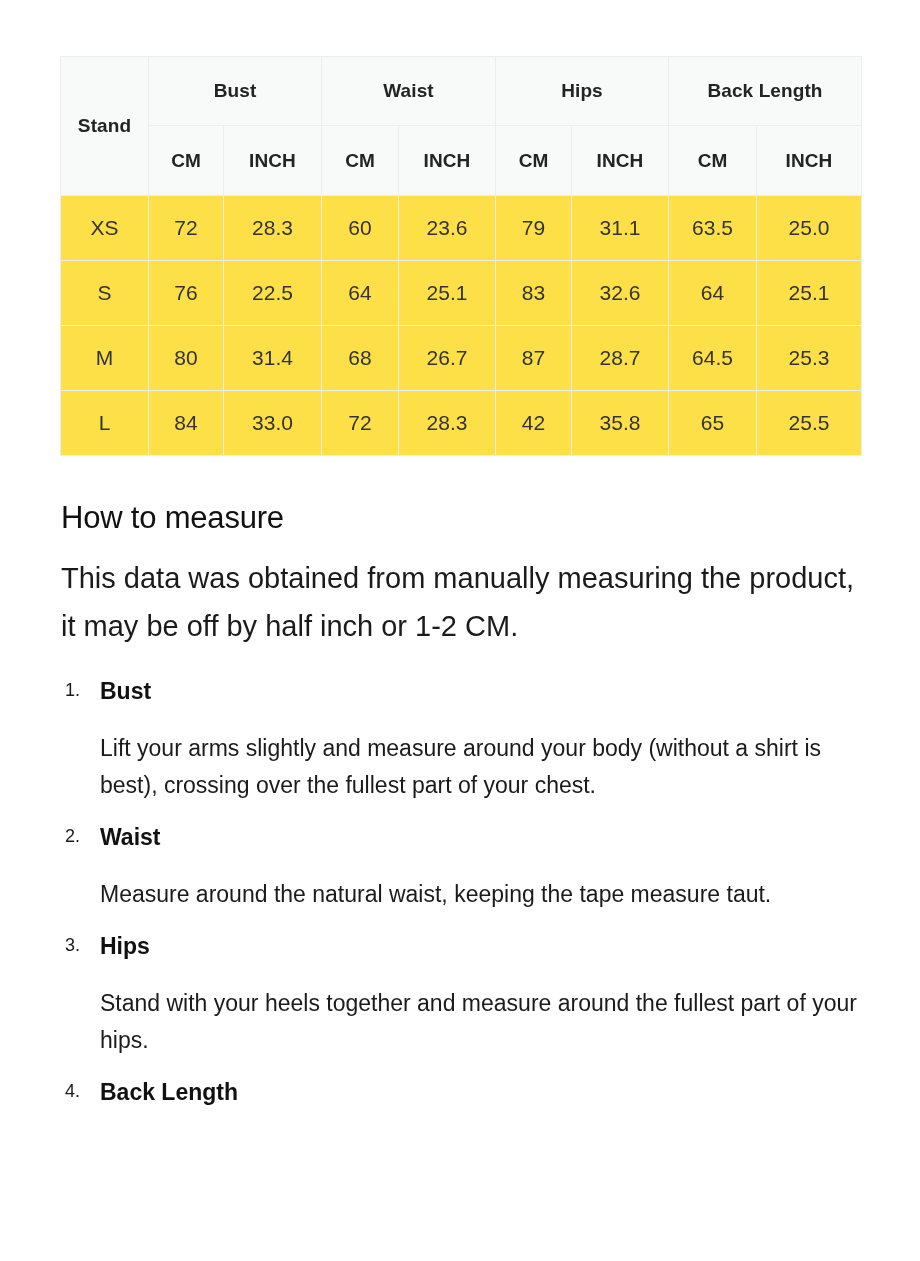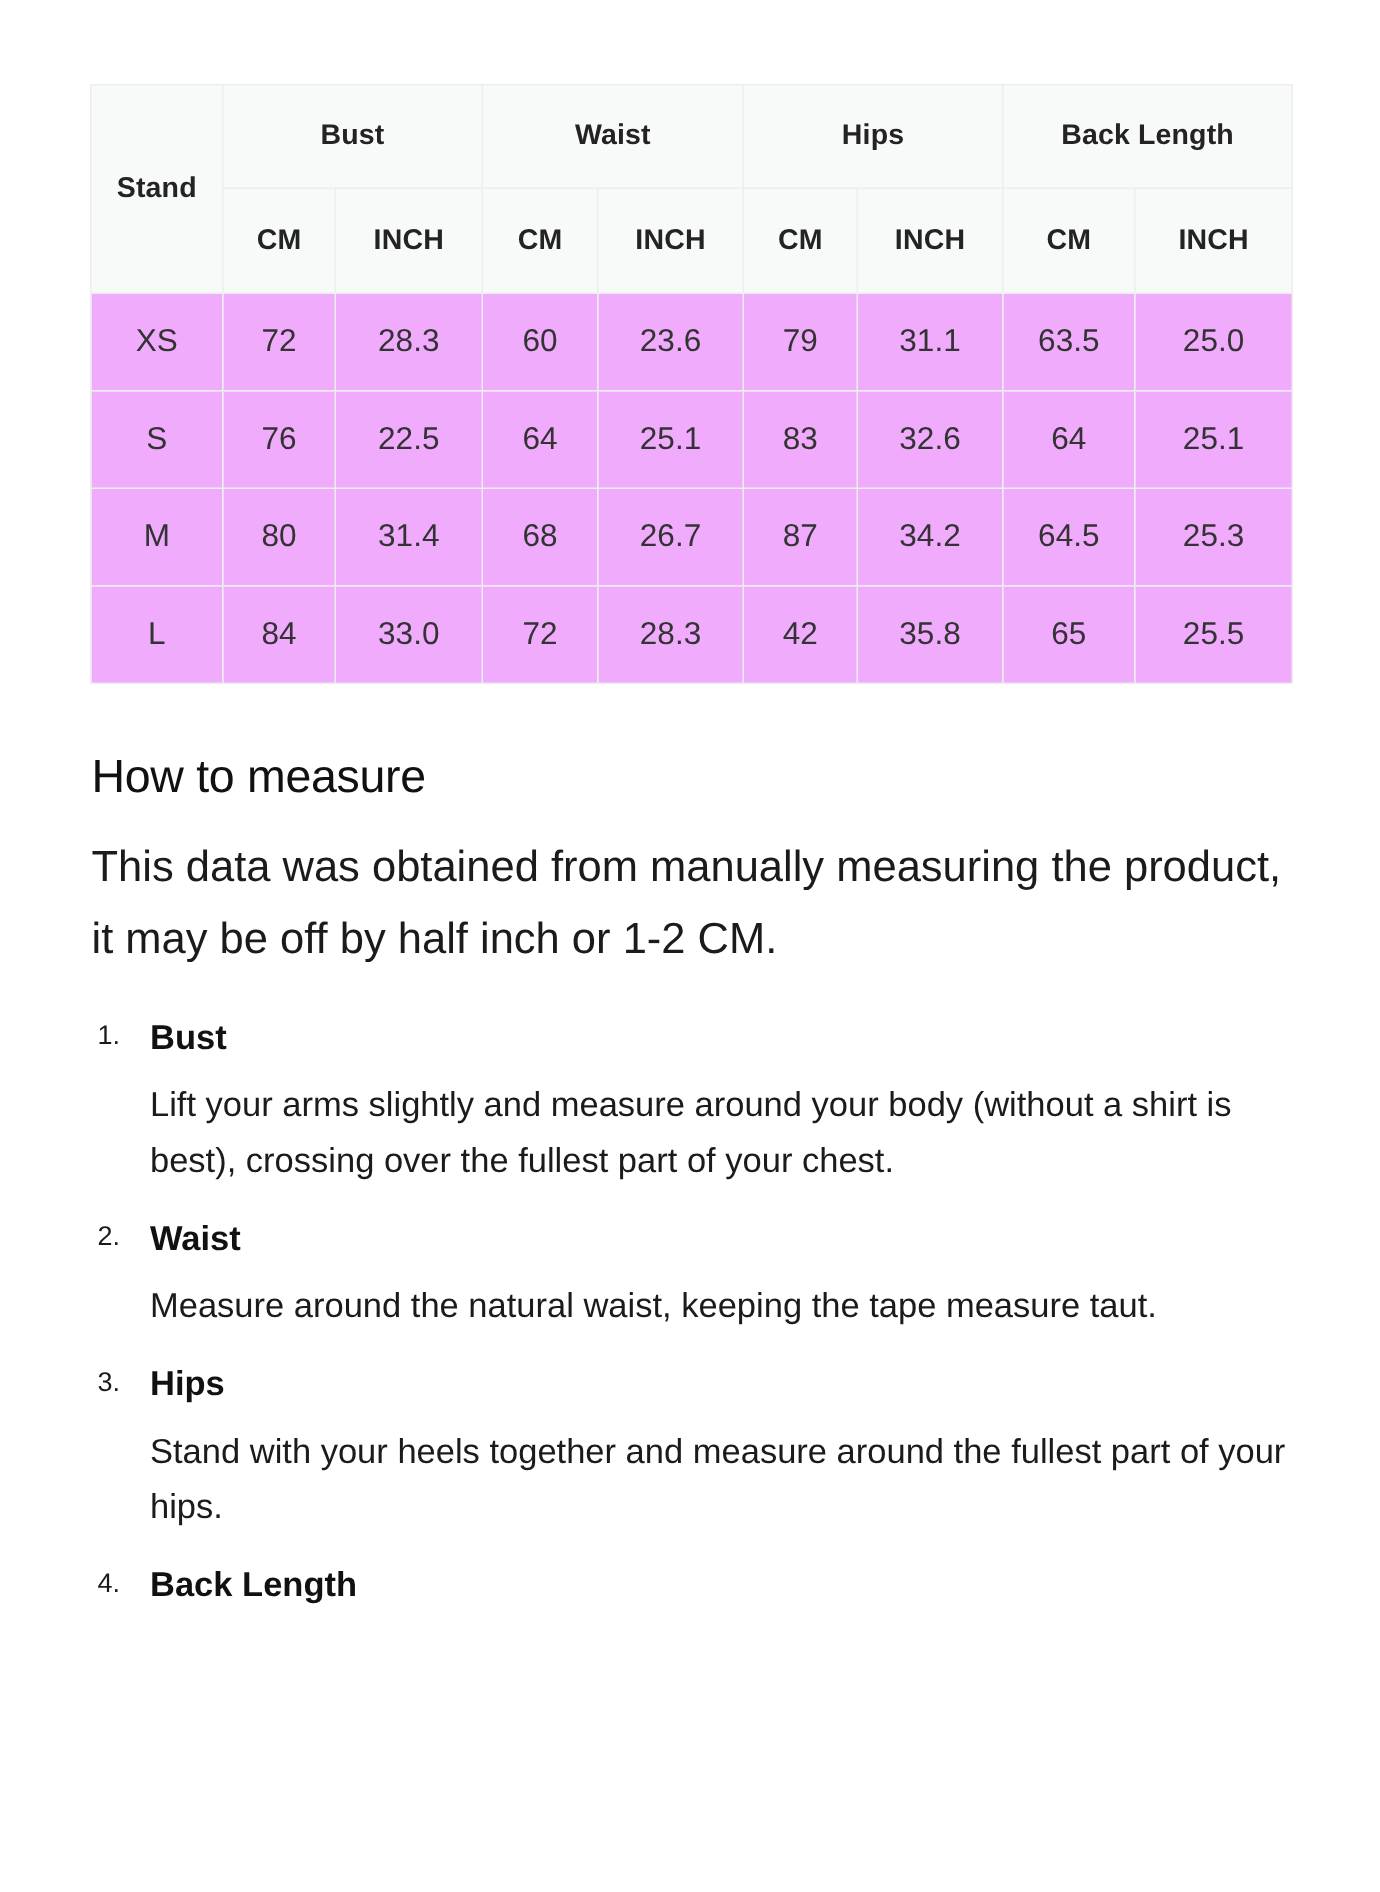--- a/index.html
+++ b/index.html
@@ -54,21 +54,21 @@
   }
   .size-table th.size-head {
     font-size: 19px;
   }
   .size-table tbody td {
     height: 64px;
     padding: 0;
     font-size: 21px;
     font-weight: normal;
     color: #333333;
-    background: #f0abfc;
+    background: #fde047;
   }
 
   .col-size   { width: 88px; }
   .col-cm     { width: 75px; }
   .col-inch   { width: 98px; }
   .col-cm2    { width: 77px; }
   .col-inch2  { width: 97px; }
   .col-cm3    { width: 76px; }
   .col-inch3  { width: 97px; }
   .col-cm4    { width: 88px; }
@@ -111,21 +111,21 @@
   .step-title {
     font-size: 23px;
     font-weight: bold;
     color: #111111;
     line-height: 30px;
   }
   .step-desc {
     font-size: 23px;
     line-height: 37px;
     color: #1b1b1b;
-    margin-top: 12px;
+    margin-top: 24px;
     max-width: 790px;
   }
 </style>
 </head>
 <body>
 
 <div class="page">
 
   <table class="size-table">
     <colgroup>
@@ -181,21 +181,21 @@
         <td>64</td>
         <td>25.1</td>
       </tr>
       <tr>
         <td>M</td>
         <td>80</td>
         <td>31.4</td>
         <td>68</td>
         <td>26.7</td>
         <td>87</td>
-        <td>34.2</td>
+        <td>28.7</td>
         <td>64.5</td>
         <td>25.3</td>
       </tr>
       <tr>
         <td>L</td>
         <td>84</td>
         <td>33.0</td>
         <td>72</td>
         <td>28.3</td>
         <td>42</td>

